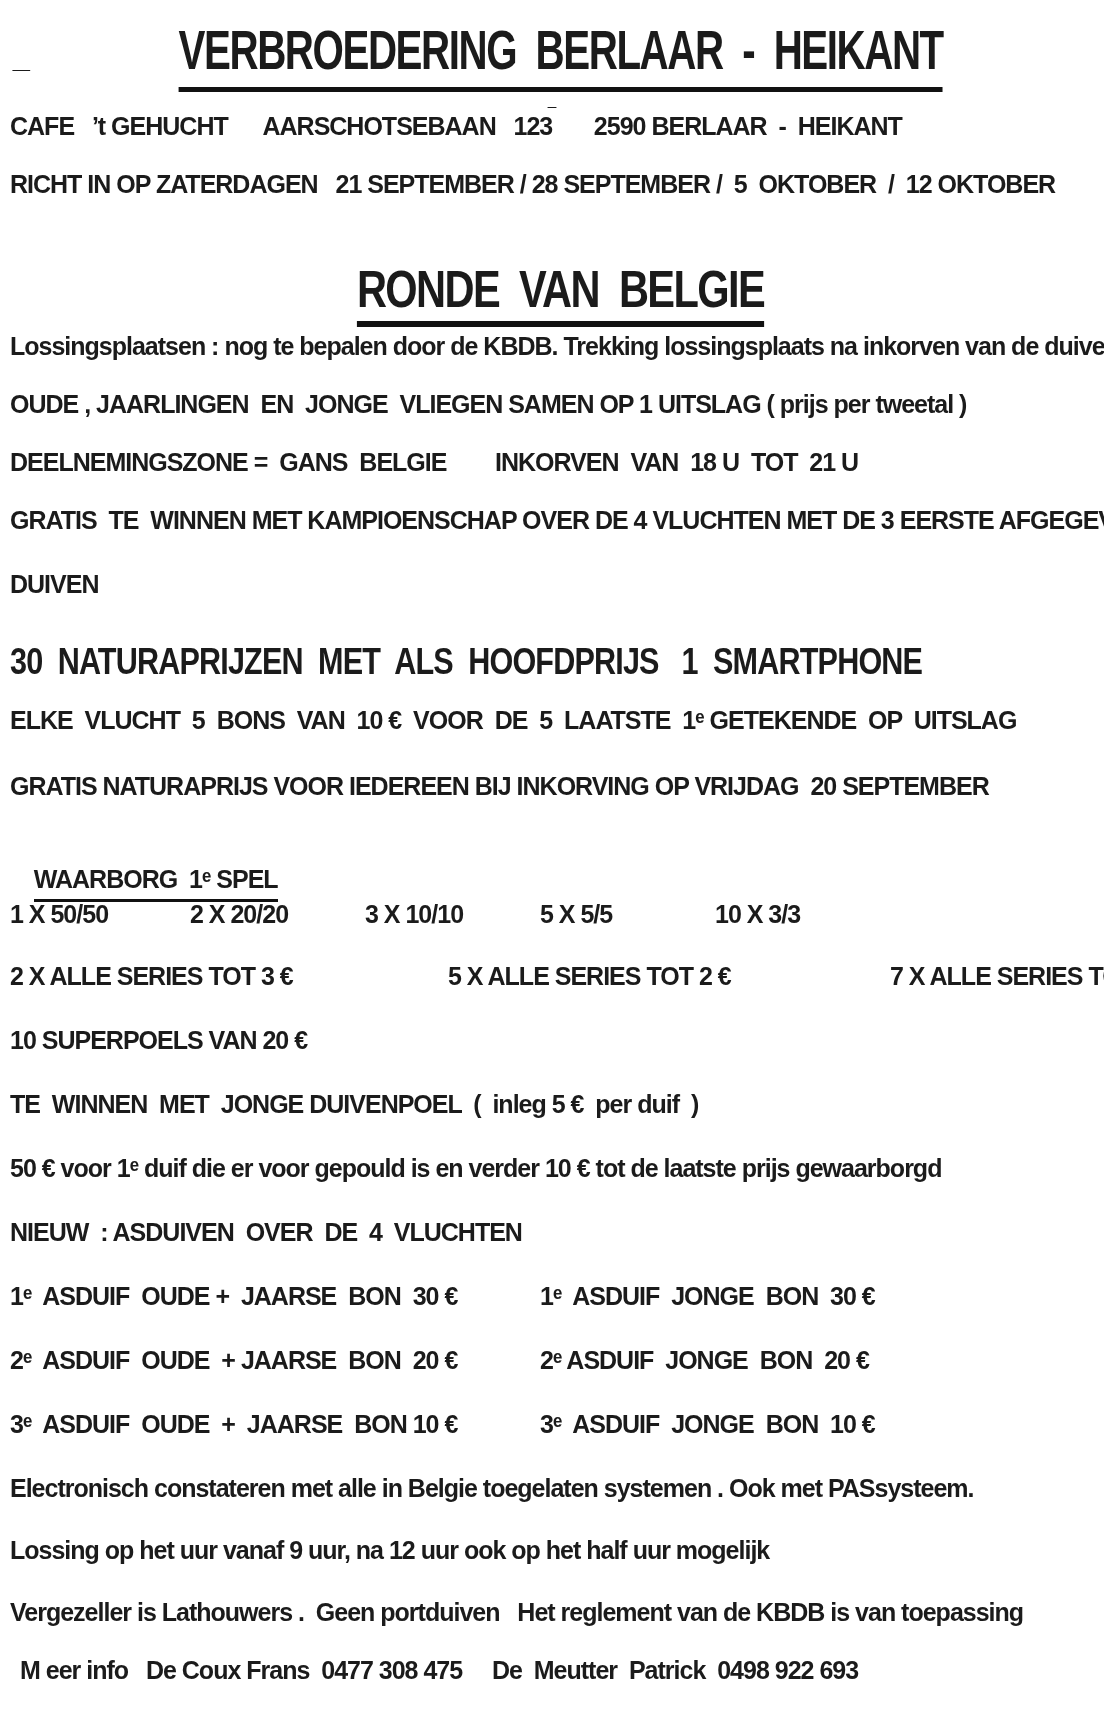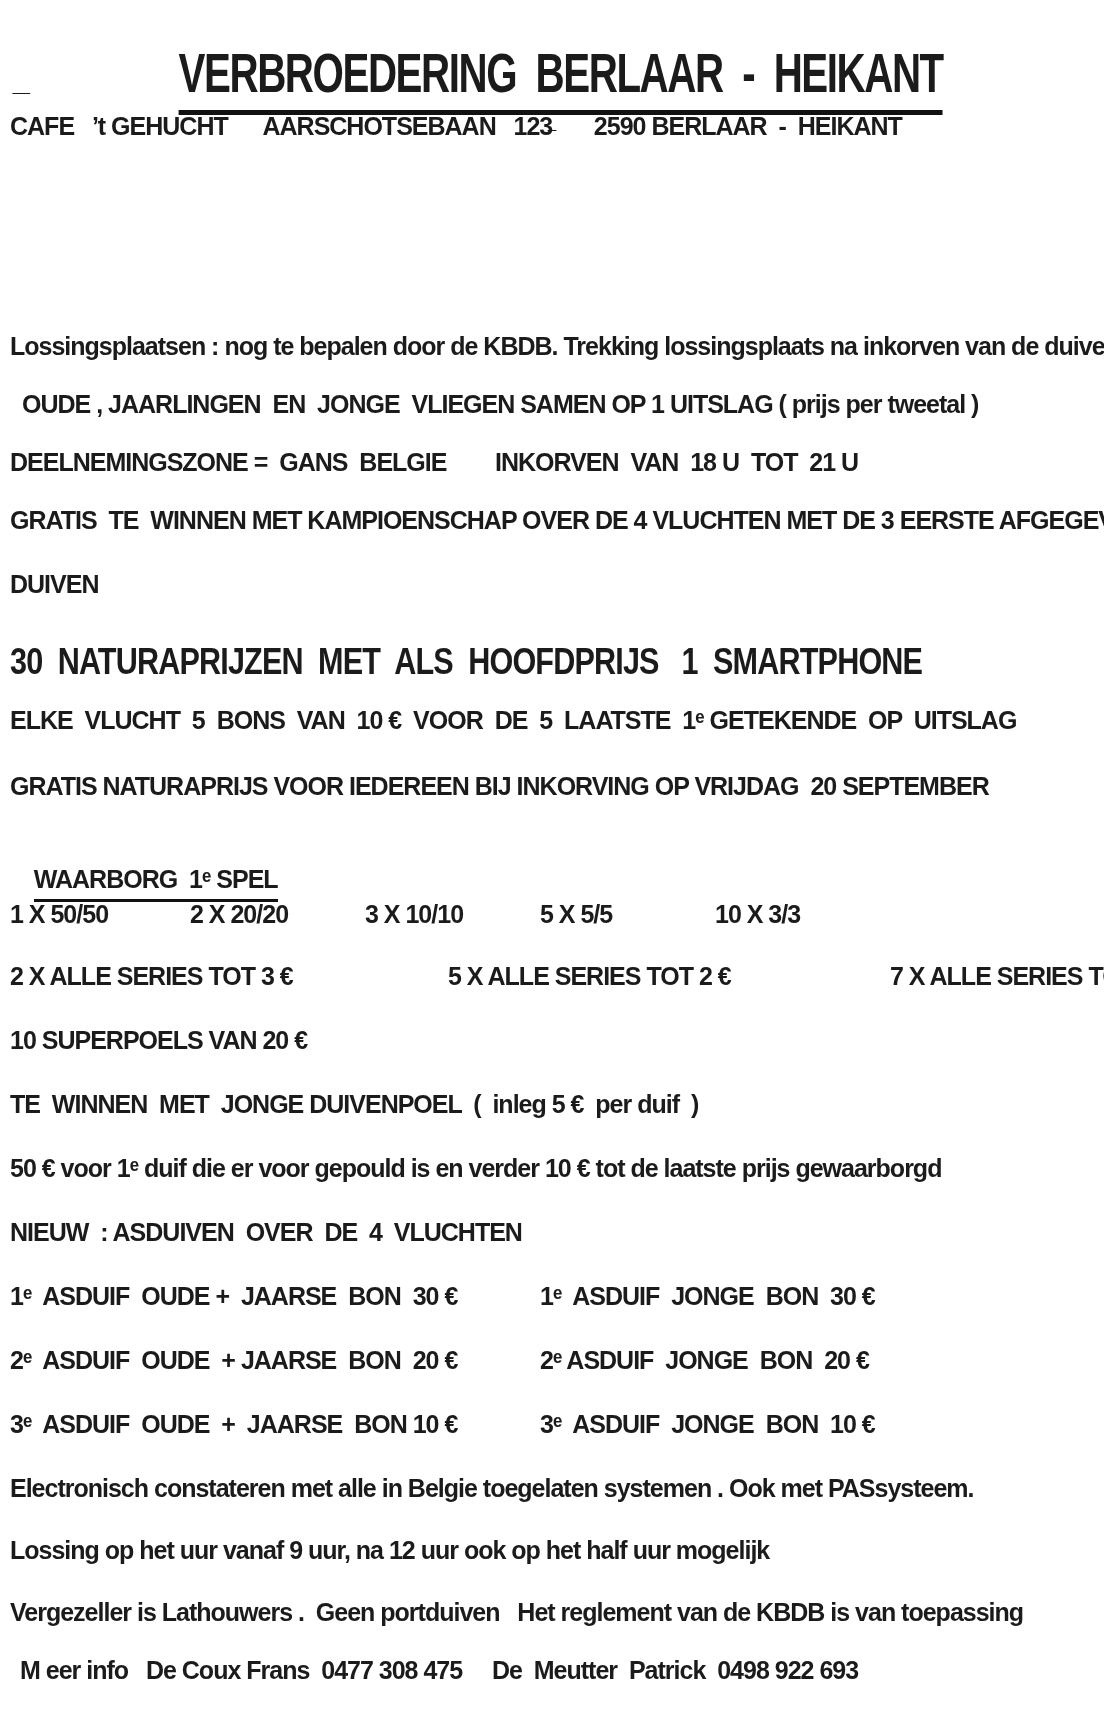--- a/index.html
+++ b/index.html
@@ -77,31 +77,35 @@
   .underlined {
     border-bottom: 3px solid #111111;
     padding-bottom: 6px;
   }
 </style>
 </head>
 <body>
 
 <div class="page">
 
-  <div class="center-wrap" style="top: 26px; text-decoration: underline;">
+  <div class="center-wrap" style="top: 3px; text-decoration: underline;">
     <span class="main-title">VERBROEDERING  BERLAAR  -  HEIKANT</span>
   </div>
 
   <div class="line" style="top: 112px;">CAFE   ’t GEHUCHT      AARSCHOTSEBAAN   123       2590 BERLAAR  -  HEIKANT</div>
 
+  <div class="line" style="top: 170px;">RICHT IN OP ZATERDAGEN   21 SEPTEMBER / 28 SEPTEMBER /  5  OKTOBER  /  12 OKTOBER</div>
 
+  <div class="center-wrap" style="top: 244px;">
+    <span class="race-title">RONDE  VAN  BELGIE</span>
+  </div>
 
   <div class="line" style="top: 332px;">Lossingsplaatsen : nog te bepalen door de KBDB. Trekking lossingsplaats na inkorven van de duiven</div>
 
-  <div class="line" style="top: 390px; margin-left: 12px;">OUDE , JAARLINGEN  EN  JONGE  VLIEGEN SAMEN OP 1 UITSLAG ( prijs per tweetal )</div>
+  <div class="line" style="top: 390px;">OUDE , JAARLINGEN  EN  JONGE  VLIEGEN SAMEN OP 1 UITSLAG ( prijs per tweetal )</div>
 
   <div>
     <span class="cell" style="top: 448px; left: 10px;">DEELNEMINGSZONE =  GANS  BELGIE</span>
     <span class="cell" style="top: 448px; left: 495px;">INKORVEN  VAN  18 U  TOT  21 U</span>
   </div>
 
   <div class="line" style="top: 506px;">GRATIS  TE  WINNEN MET KAMPIOENSCHAP OVER DE 4 VLUCHTEN MET DE 3 EERSTE AFGEGEVEN</div>
   <div class="line" style="top: 570px;">DUIVEN</div>
 
   <div class="headline" style="top: 642px;">30  NATURAPRIJZEN  MET  ALS  HOOFDPRIJS   1  SMARTPHONE</div>

